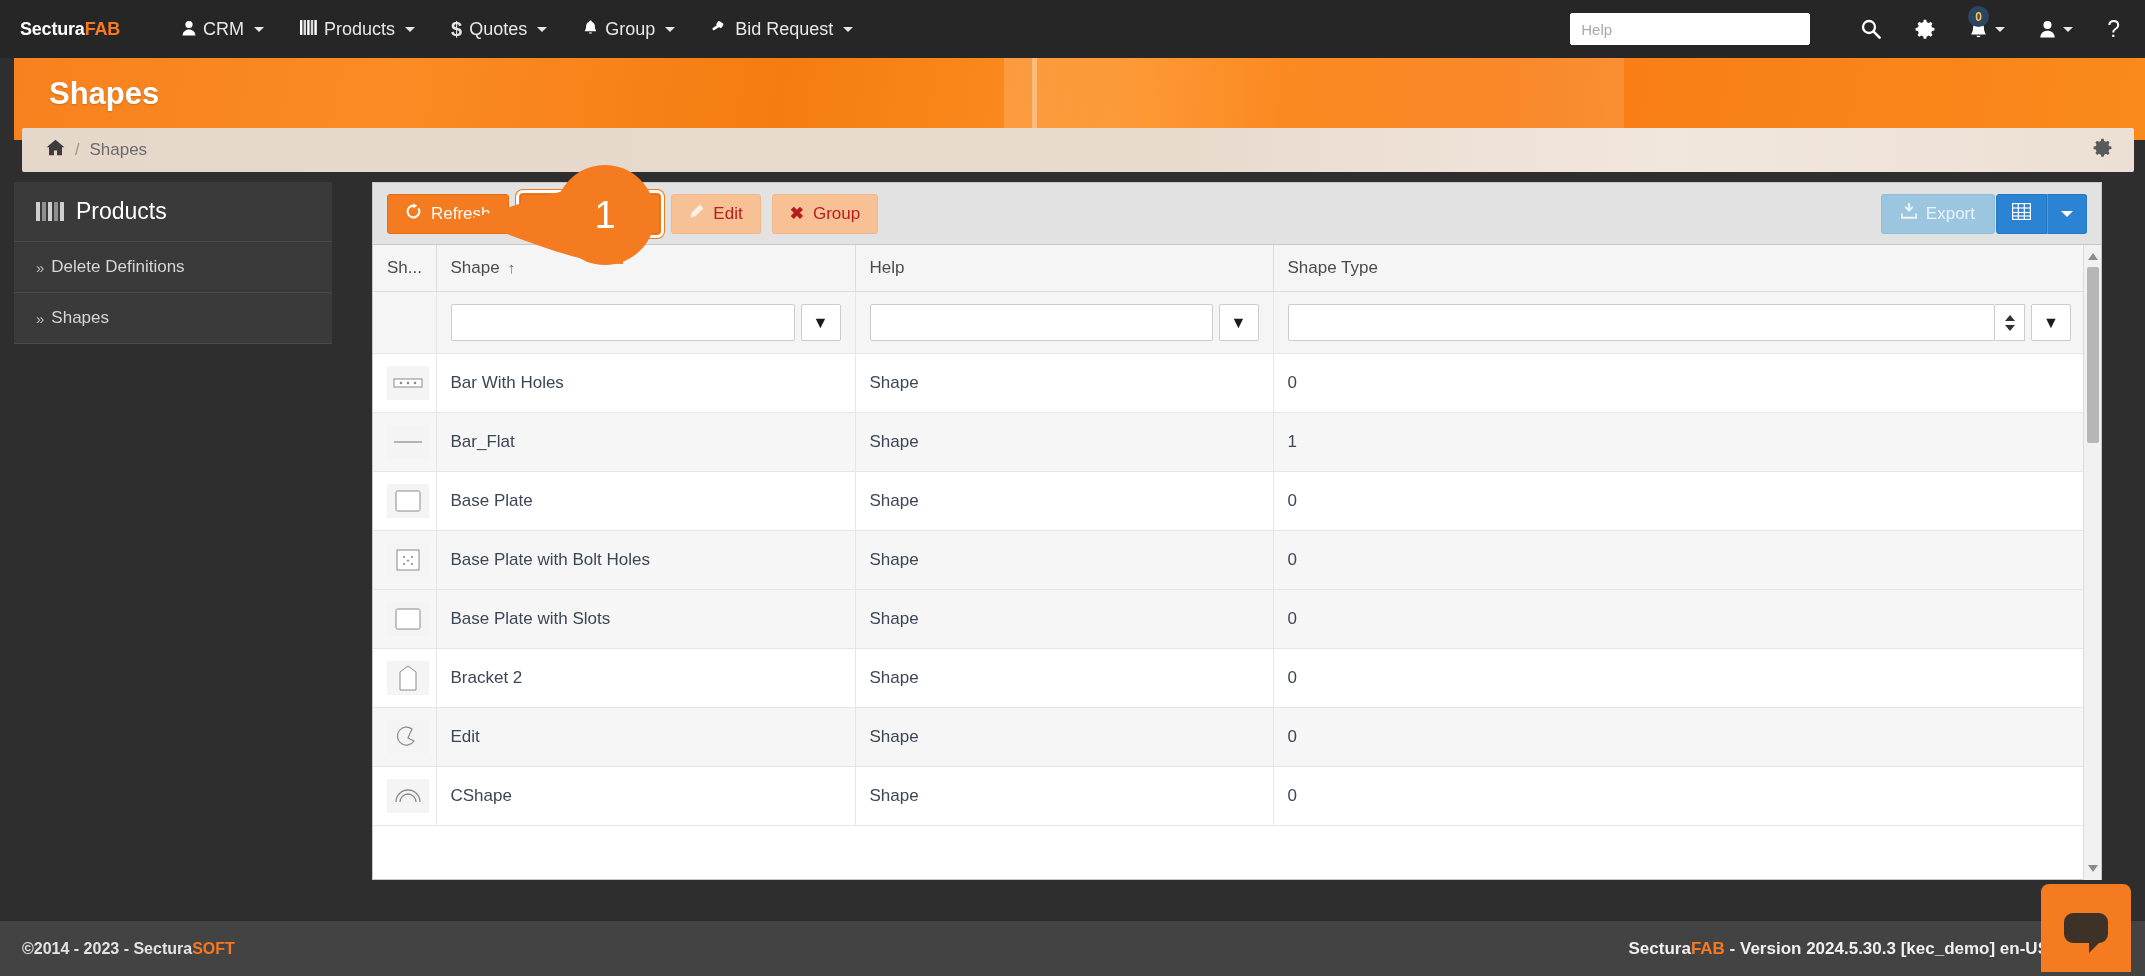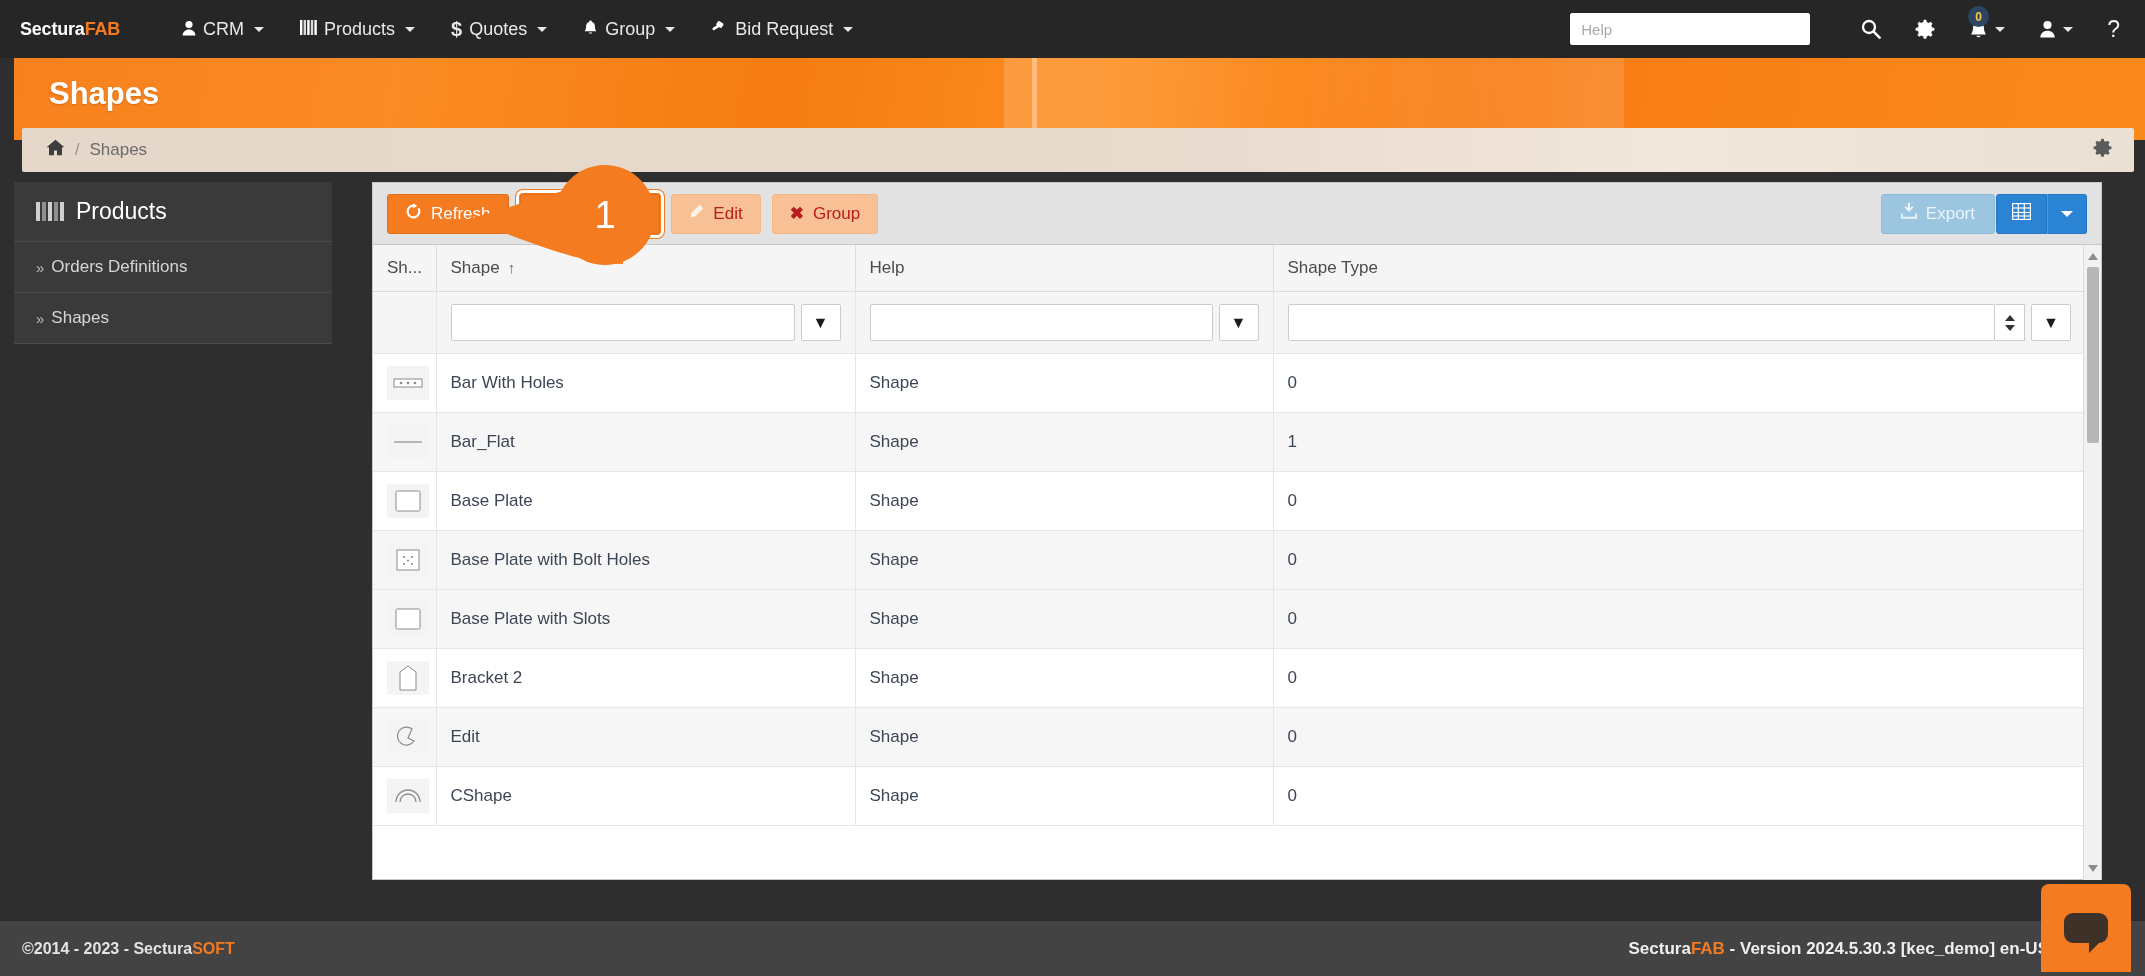--- a/index.html
+++ b/index.html
@@ -376,21 +376,21 @@
       <i style="height:19px"></i>
         <i style="height:19px;background:#8f8f8f"></i>
         <i style="height:19px"></i>
         <i style="height:19px;background:#8f8f8f"></i>
         <i style="height:19px"></i>
     </span>
     <span>Products</span>
   </div>
   <div class="sb-item">
     <span class="chev">»</span>
-    <span>Orders Definitions</span>
+    <span>Delete Definitions</span>
   </div>
   <div class="sb-item">
     <span class="chev">»</span>
     <span>Shapes</span>
   </div>
 </div>
 
 <div class="content">
 
   <div class="toolbar">

